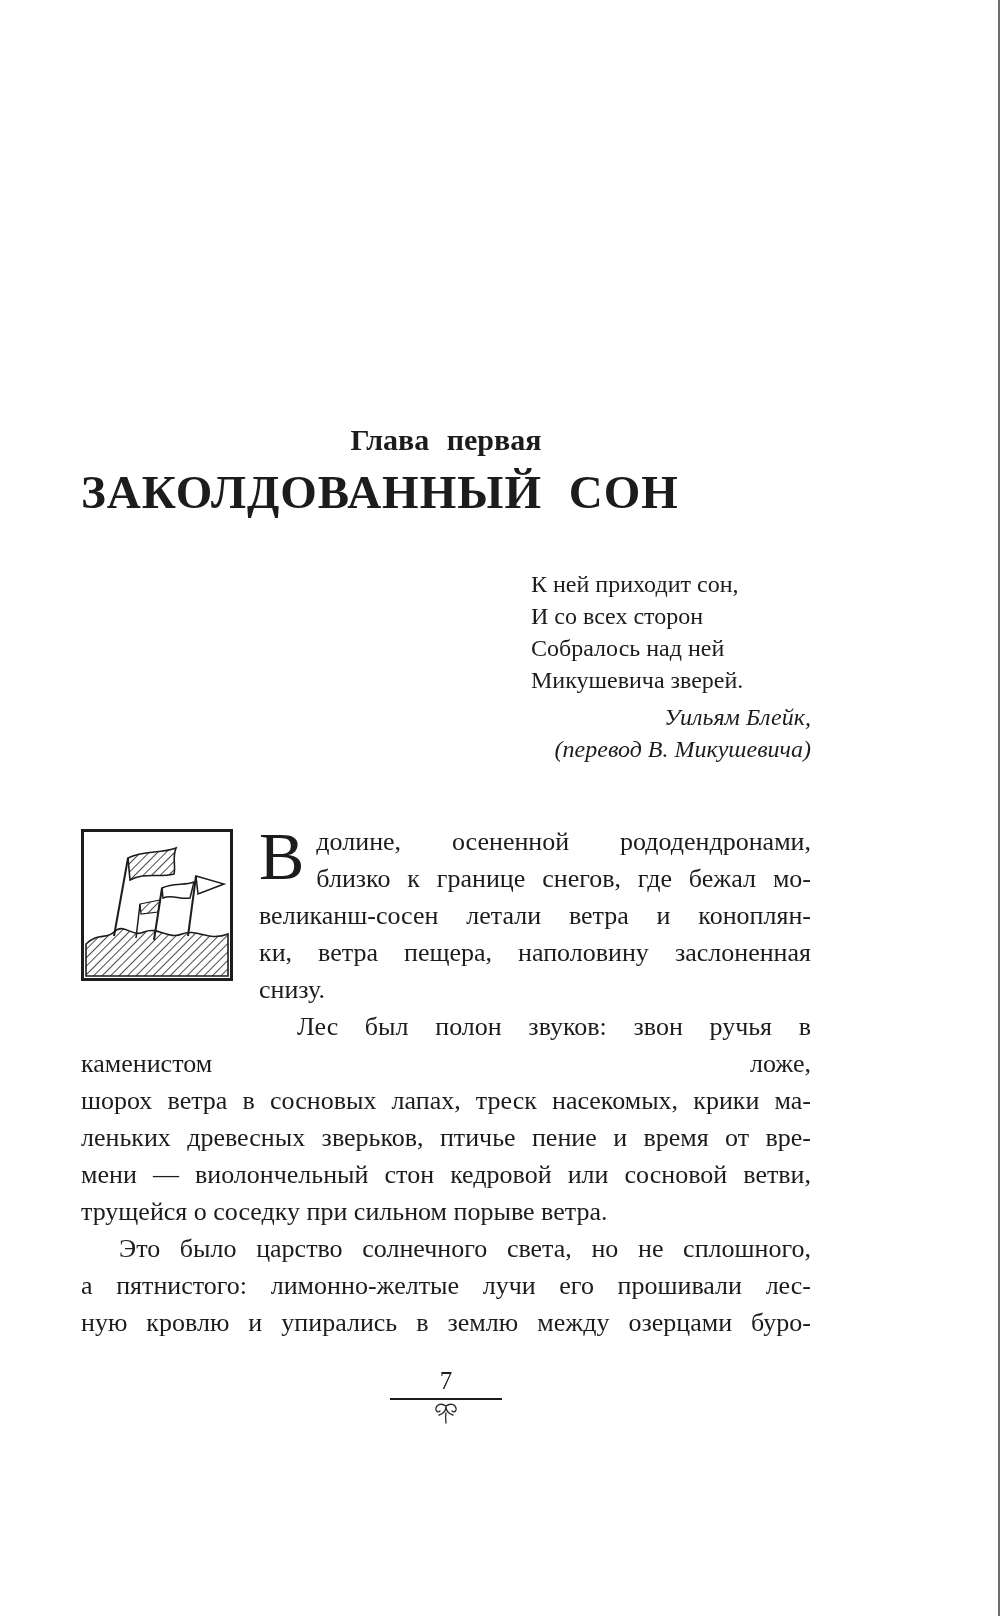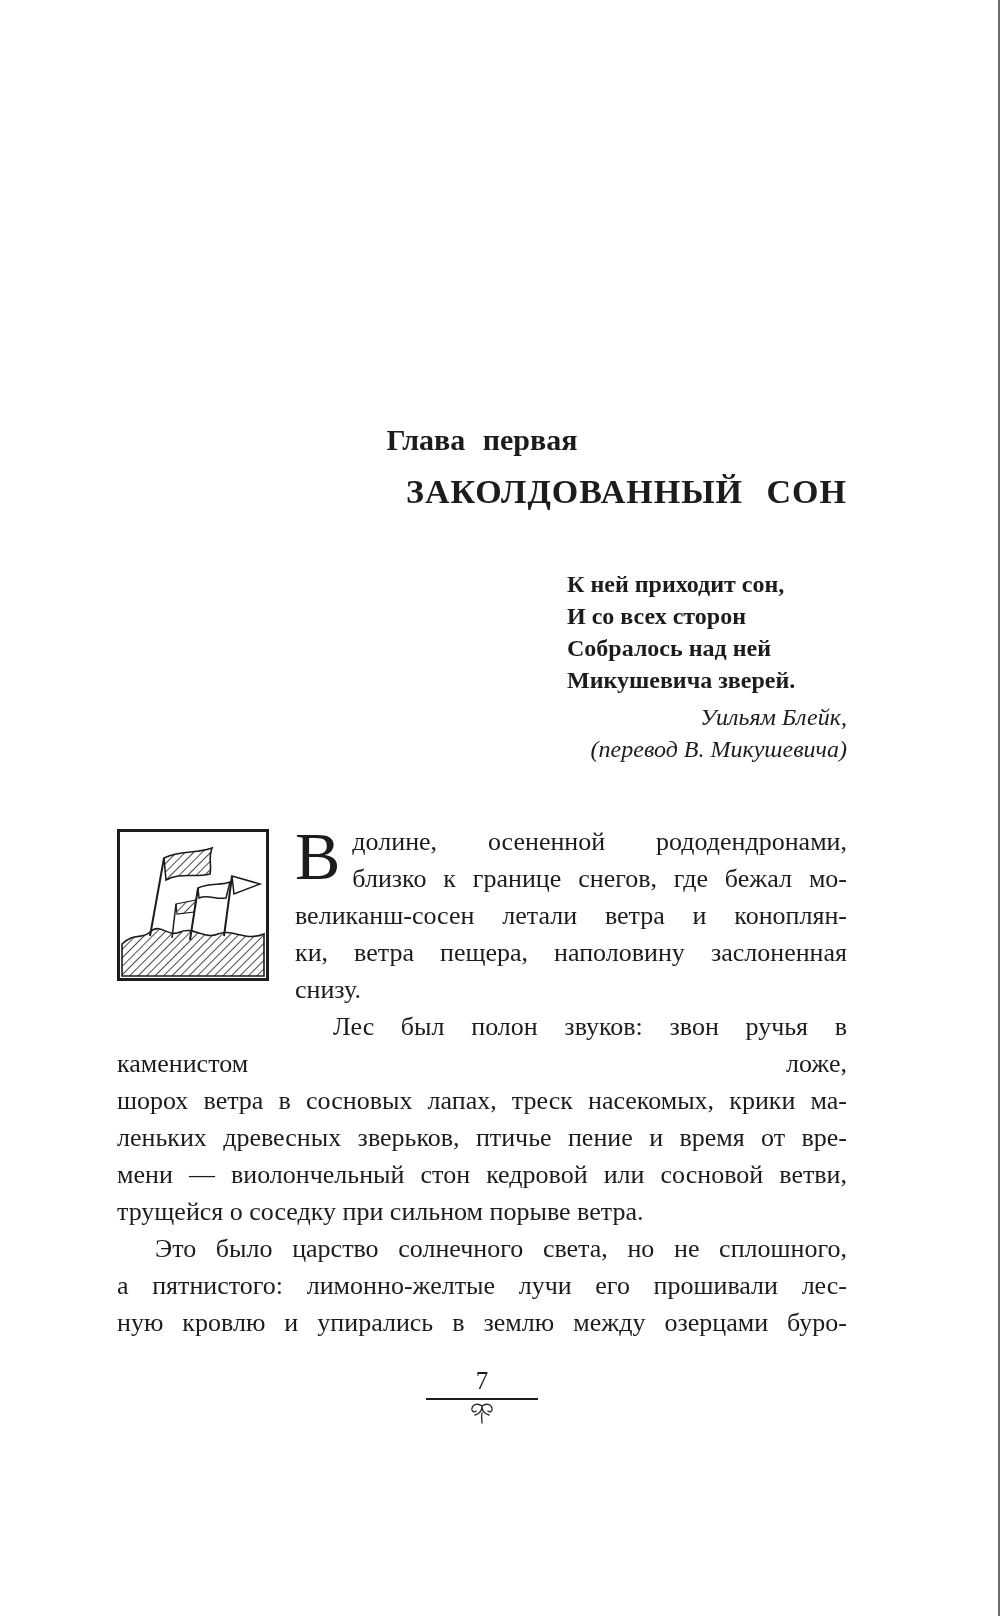--- a/index.html
+++ b/index.html
@@ -15,41 +15,41 @@
   }
   .edge-line {
     position: absolute;
     right: 0; top: 0;
     width: 2px; height: 100%;
     background: #3c3c3c;
     opacity: .75;
   }
   .content {
     width: 730px;
-    margin-left: 117px;
+    margin-left: 81px;
     padding-top: 422px;
   }
   .chapter-label {
     text-align: center;
     font-weight: bold;
     font-size: 30px;
     line-height: 36px;
     word-spacing: 10px;
   }
   .chapter-title {
-    text-align: right;
+    text-align: left;
     font-weight: bold;
-    font-size: 34px;
+    font-size: 47px;
     line-height: 52px;
     margin: 8px 0 0 0;
     word-spacing: 14px;
     letter-spacing: 1px;
   }
   .epigraph { margin-top: 50px; font-size: 24px; line-height: 32px; }
-  .poem { margin-left: 450px; font-weight: bold; }
+  .poem { margin-left: 450px; }
   .attribution { margin-top: 5px; text-align: right; font-style: italic; }
 
   .body-text { margin-top: 58px; font-size: 26px; line-height: 37px; }
   .ln {
     text-align: justify;
     text-align-last: justify;
     -moz-text-align-last: justify;
   }
   .ln-last { text-align: right; text-align-last: left; -moz-text-align-last: left; }
   .indent { text-indent: 38px; }

